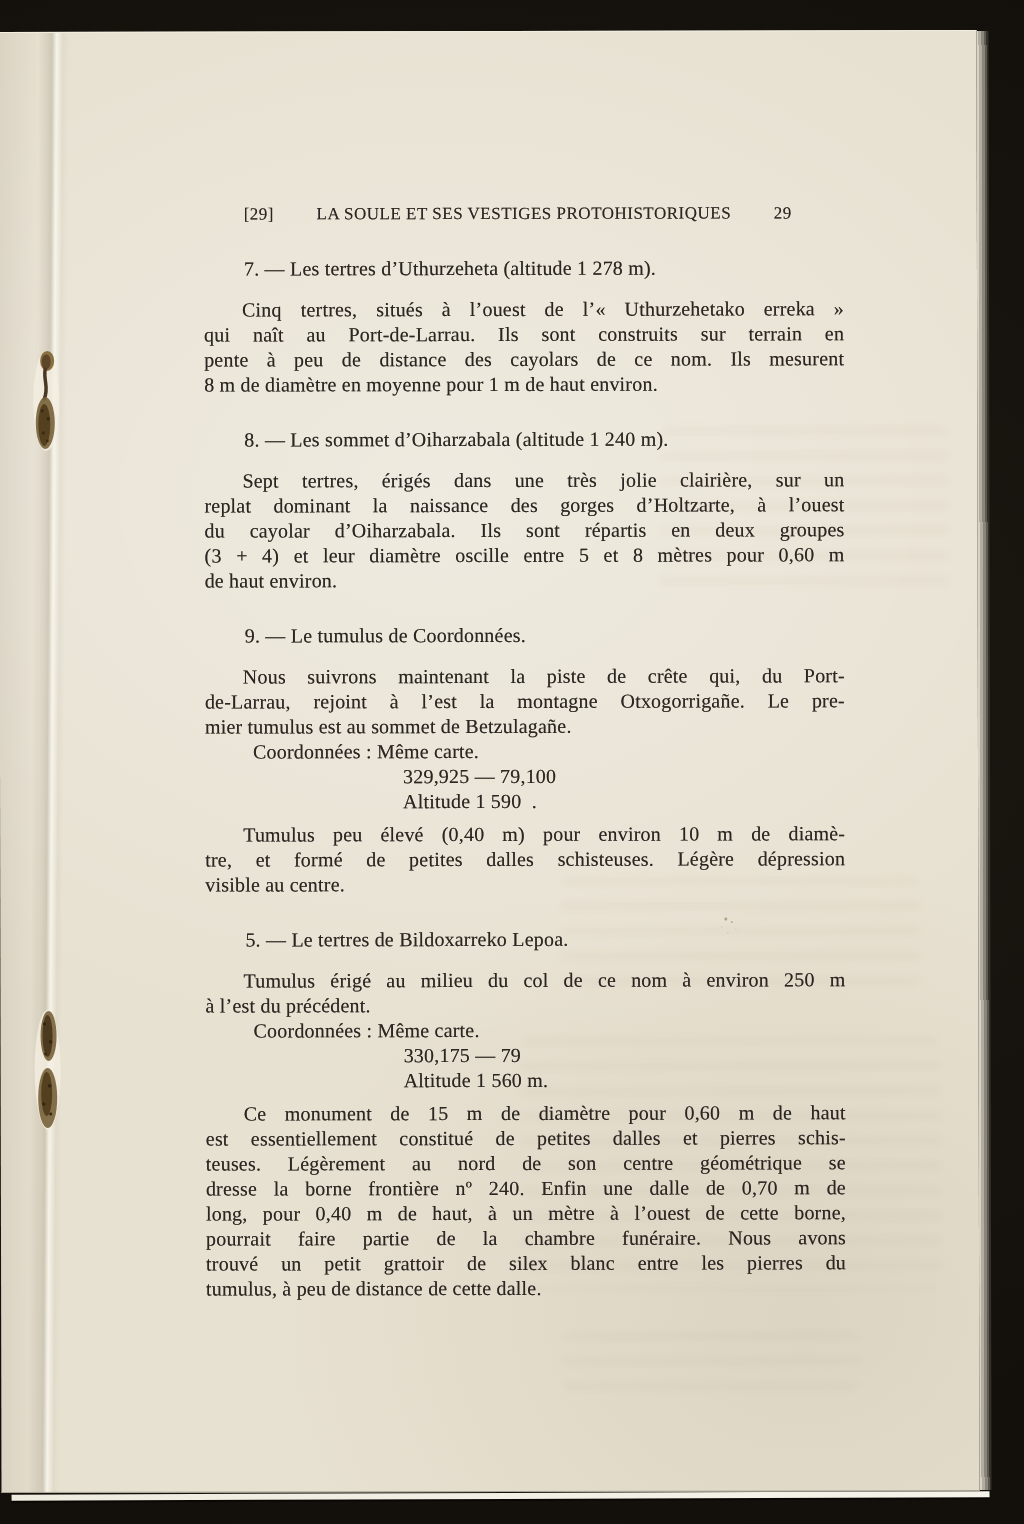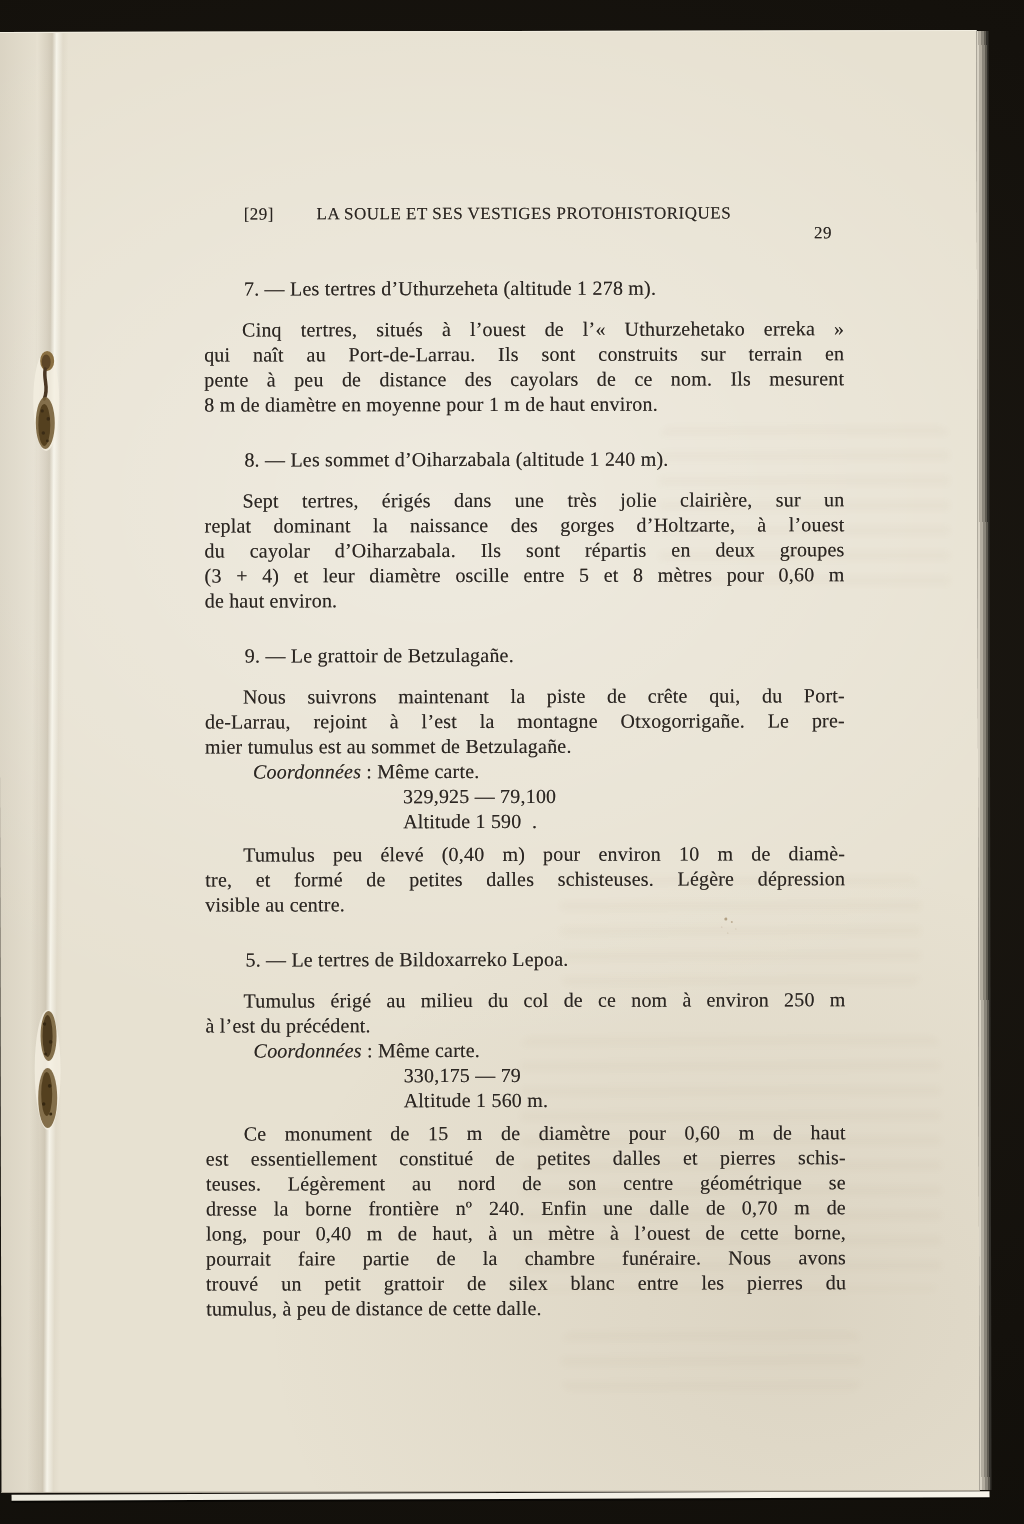--- a/index.html
+++ b/index.html
@@ -97,35 +97,35 @@
     letter-spacing: 0.2px;
     text-shadow: 0 0 0.4px rgba(43,38,34,0.55);
   }
 
   .header-row {
     display: grid; grid-template-columns: 110px 1fr 110px;
     font-size: 17px; letter-spacing: 0.5px; line-height: 25px;
   }
   .header-row .ref   { text-align: center; }
   .header-row .title { text-align: center; }
-  .header-row .num   { text-align: right; padding-right: 12px; margin-top: 20px; }
+  .header-row .num   { text-align: center; padding-right: 12px; }
 
   .section { margin-top: 30px; }
   .heading { margin-left: 40px; }
   .h-title { }
 
   .para { margin-top: 16px; }
   .coords { margin-top: 0; }
   .coords + .para { margin-top: 8px; }
 
   .line { text-align: justify; text-align-last: justify; }
   .line.last { text-align-last: left; }
   .line.indent { text-indent: 38px; }
   .label-line { text-indent: 48px; }
-  .coords-label { font-style: italic; }
+  .coords-label { }
   .coord-val { padding-left: 198px; }
 </style>
 </head>
 <body>
 
 <div class="page">
 
   <div class="gutter-shade"></div>
   <div class="crease"></div>
 
@@ -182,21 +182,21 @@
           <div class="heading"><span class="h-num">8. — </span><span class="h-title">Les sommet d’Oiharzabala</span><span class="h-suffix"> (altitude 1&nbsp;240 m).</span></div>
           <div class="para">
             <div class="line indent">Sept tertres, érigés dans une très jolie clairière, sur un</div>
             <div class="line">replat dominant la naissance des gorges d’Holtzarte, à l’ouest</div>
             <div class="line">du cayolar d’Oiharzabala. Ils sont répartis en deux groupes</div>
             <div class="line">(3 + 4) et leur diamètre oscille entre 5 et 8 mètres pour 0,60 m</div>
             <div class="line last">de haut environ.</div>
           </div>
         </div>
         <div class="section">
-          <div class="heading"><span class="h-num">9. — </span><span class="h-title">Le grattoir de Betzulagañe.</span></div>
+          <div class="heading"><span class="h-num">9. — </span><span class="h-title">Le tumulus de Coordonnées.</span></div>
           <div class="para">
             <div class="line indent">Nous suivrons maintenant la piste de crête qui, du Port-</div>
             <div class="line">de-Larrau, rejoint à l’est la montagne Otxogorrigañe. Le pre-</div>
             <div class="line last">mier tumulus est au sommet de Betzulagañe.</div>
           </div>
           <div class="coords">
             <div class="line last label-line"><span class="coords-label">Coordonnées</span><span> : Même carte.</span></div>
             <div class="line last coord-val">329,925 — 79,100</div>
             <div class="line last coord-val">Altitude 1&nbsp;590&nbsp;&nbsp;.</div>
           </div>

